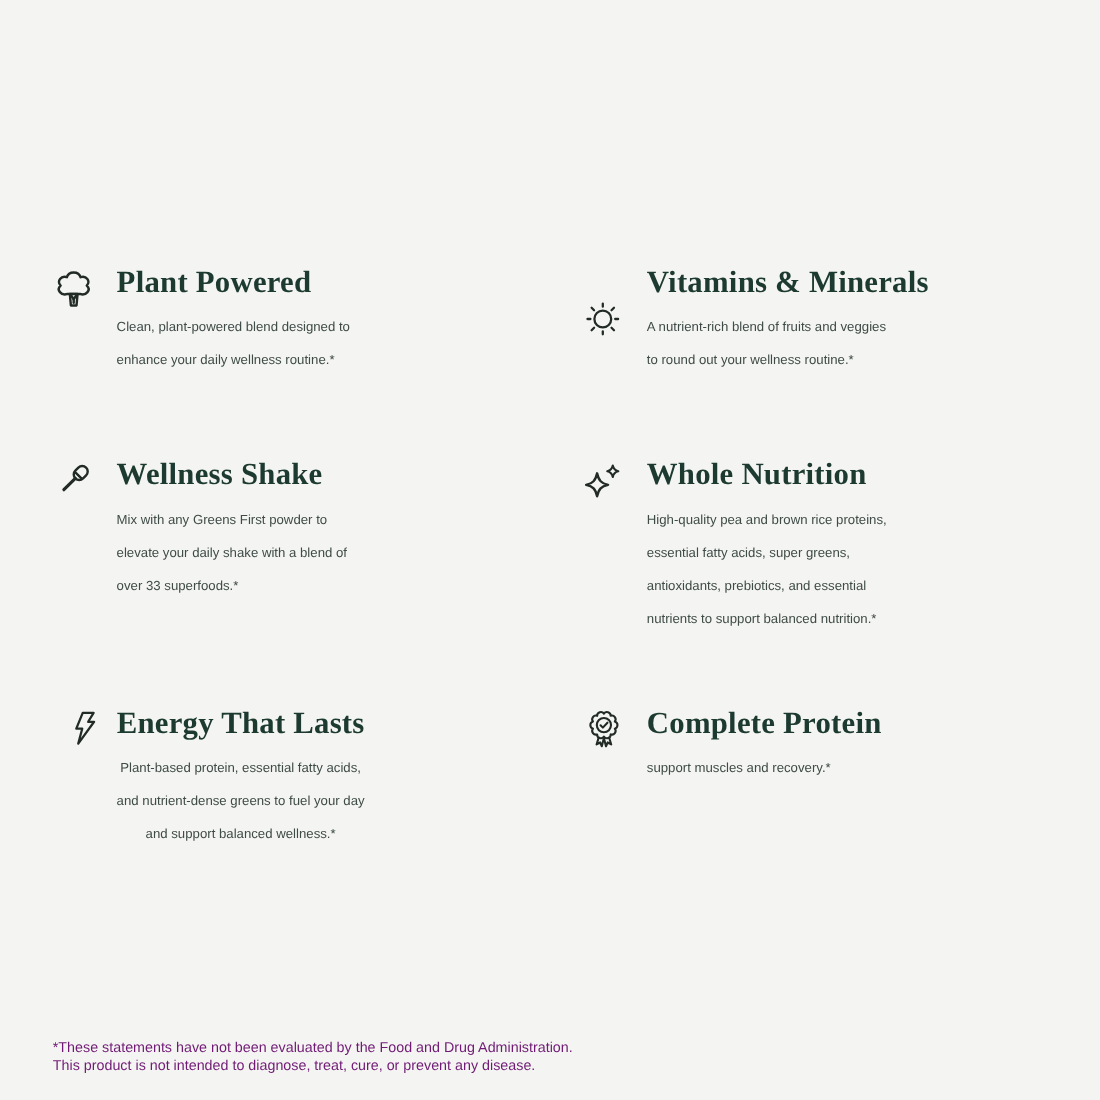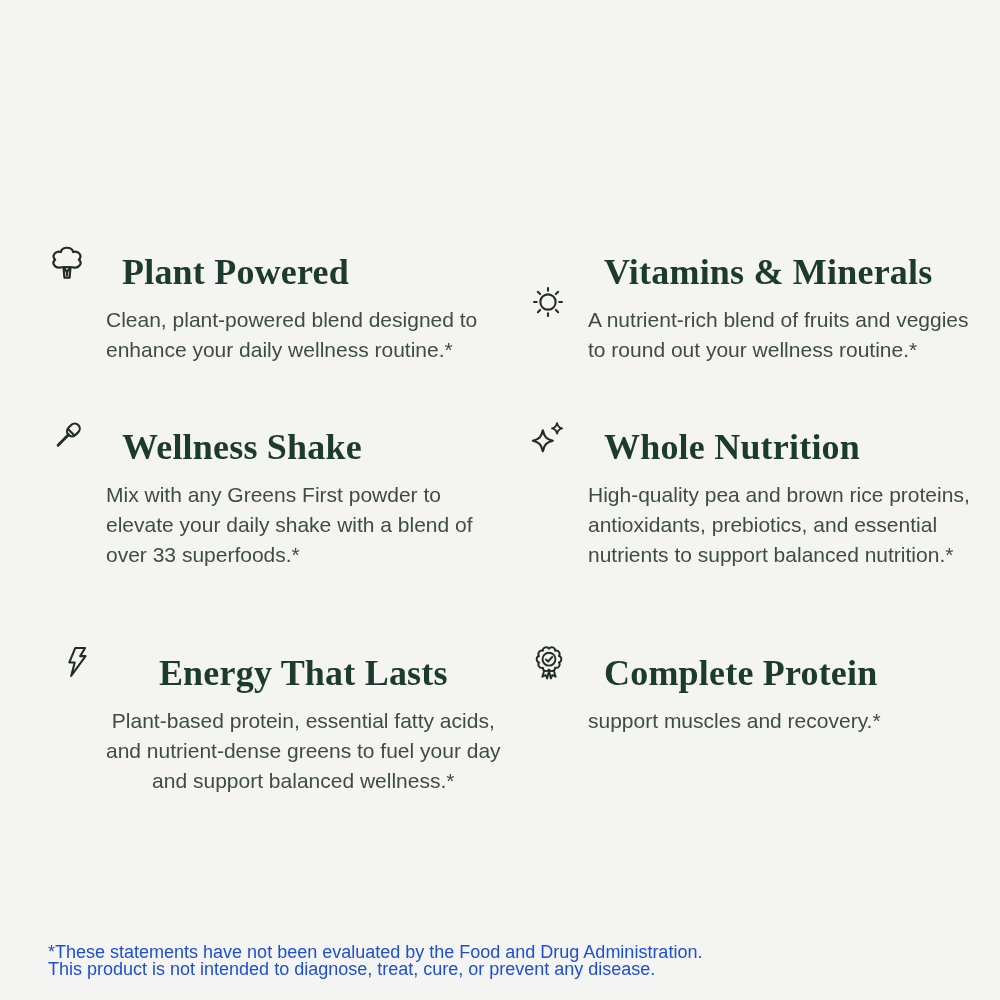--- a/index.html
+++ b/index.html
@@ -7,28 +7,28 @@
     width:1000px;height:1000px;position:relative;overflow:hidden;
     background:#f4f5f2;
     font-family:"Liberation Sans",sans-serif;
   }
   .feature{position:absolute;display:flex;align-items:flex-start;}
   .icon-col{flex:0 0 58px;width:58px;padding-top:2px;}
   .ic{stroke:#222b26;fill:none;stroke-width:2.3;stroke-linecap:round;stroke-linejoin:round;}
   .ic .bgfill{fill:#f4f5f2;}
   .feature-title{
     font-family:"Liberation Serif","DejaVu Serif",serif;
-    font-weight:700;font-size:36px;line-height:33px;letter-spacing:.2px;
-    color:#1d3a31;margin:16px;white-space:nowrap;
+    font-weight:700;font-size:28px;line-height:33px;letter-spacing:.2px;
+    color:#1d3a31;margin:0;white-space:nowrap;
   }
-  .feature-desc{margin:9px 0 0;font-size:21px;line-height:30px;color:#3f4b47;}
+  .feature-desc{margin:9px 0 0;font-size:12px;line-height:30px;color:#3f4b47;}
   .dline{display:block;white-space:nowrap;}
   .footnote{
     position:absolute;left:48px;top:944px;
-    font-size:18px;line-height:16.5px;color:#1d4ed8;
+    font-size:13px;line-height:16.5px;color:#701a75;
   }
   .fline{display:block;white-space:nowrap;}
 </style>
 </head>
 <body>
 
 <section class="feature" style="left:48px;top:240px;">
   <div class="icon-col">
     <svg class="ic" width="38" height="40" viewBox="0 0 40 40">
       <path class="bgfill" d="M14 25.5 C8 27.5 3 21.5 7.5 17.5 C3.5 13.5 8 7.5 13.5 9.5 C15 3.5 25 3.5 26.5 9.5 C32 7.5 36.5 13.5 32.5 17.5 C37 21.5 32 27.5 26 25.5 L14 25.5 Z"></path>
@@ -93,20 +93,21 @@
   <div class="icon-col">
     <svg class="ic" width="38" height="38" viewBox="0 0 40 40">
       <path d="M13.5 14 C15 21 17.5 23.5 24 25 C17.5 26.5 15 29 13.5 36 C12 29 9.5 26.5 3 25 C9.5 23.5 12 21 13.5 14 Z"></path>
       <path d="M28.5 6.5 C29.2 10 30.5 11.3 33.8 12 C30.5 12.7 29.2 14 28.5 17.5 C27.8 14 26.5 12.7 23.2 12 C26.5 11.3 27.8 10 28.5 6.5 Z" style="stroke-width:2;"></path>
     </svg>
   </div>
   <div class="text-col">
     <h2 class="feature-title">Whole Nutrition</h2>
     <p class="feature-desc">
       <span class="dline">High-quality pea and brown rice proteins,</span>
+      <span class="dline">essential fatty acids, super greens,</span>
       <span class="dline">antioxidants, prebiotics, and essential</span>
       <span class="dline">nutrients to support balanced nutrition.*</span>
     </p>
   </div>
 </section>
 
 <section class="feature" style="left:48px;top:641px;text-align:center;">
   <div class="icon-col">
     <svg class="ic" width="36" height="38" viewBox="0 0 40 40">
       <path d="M18 4.5 L29 4.5 L23.5 13.5 L29.5 13.5 L13.5 35.5 L17.5 20.5 L11.5 20.5 Z"></path>

